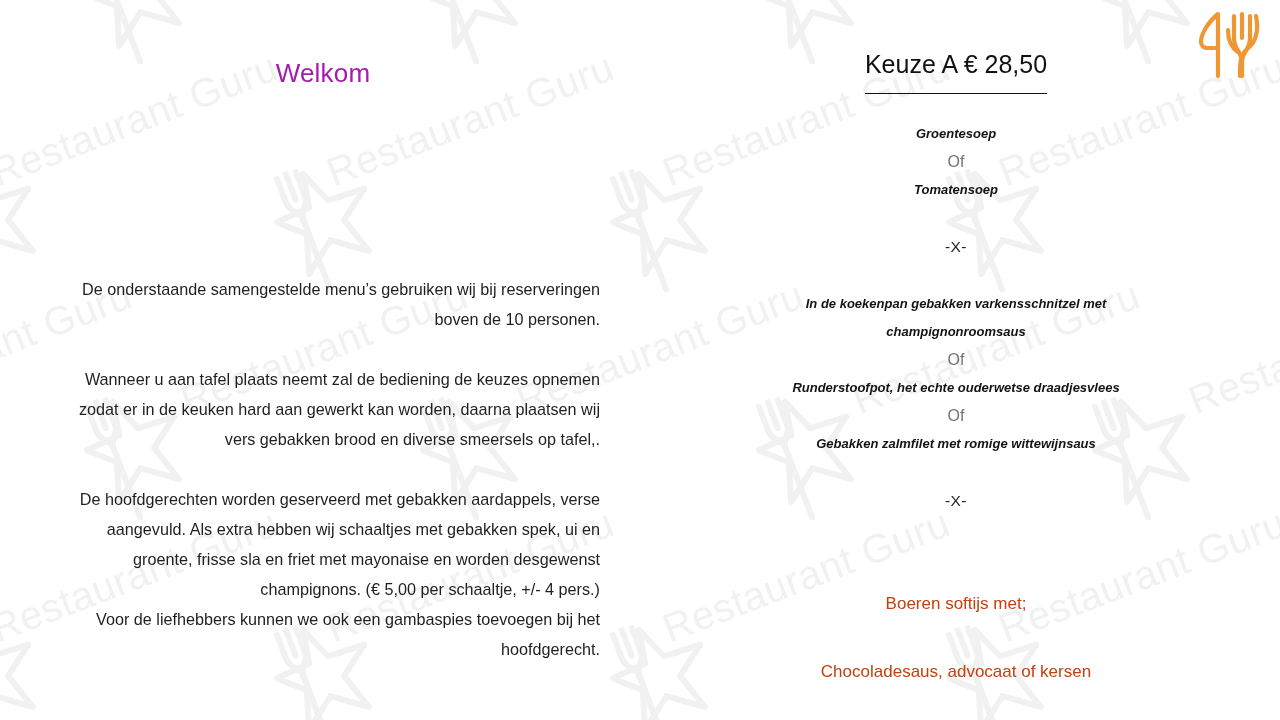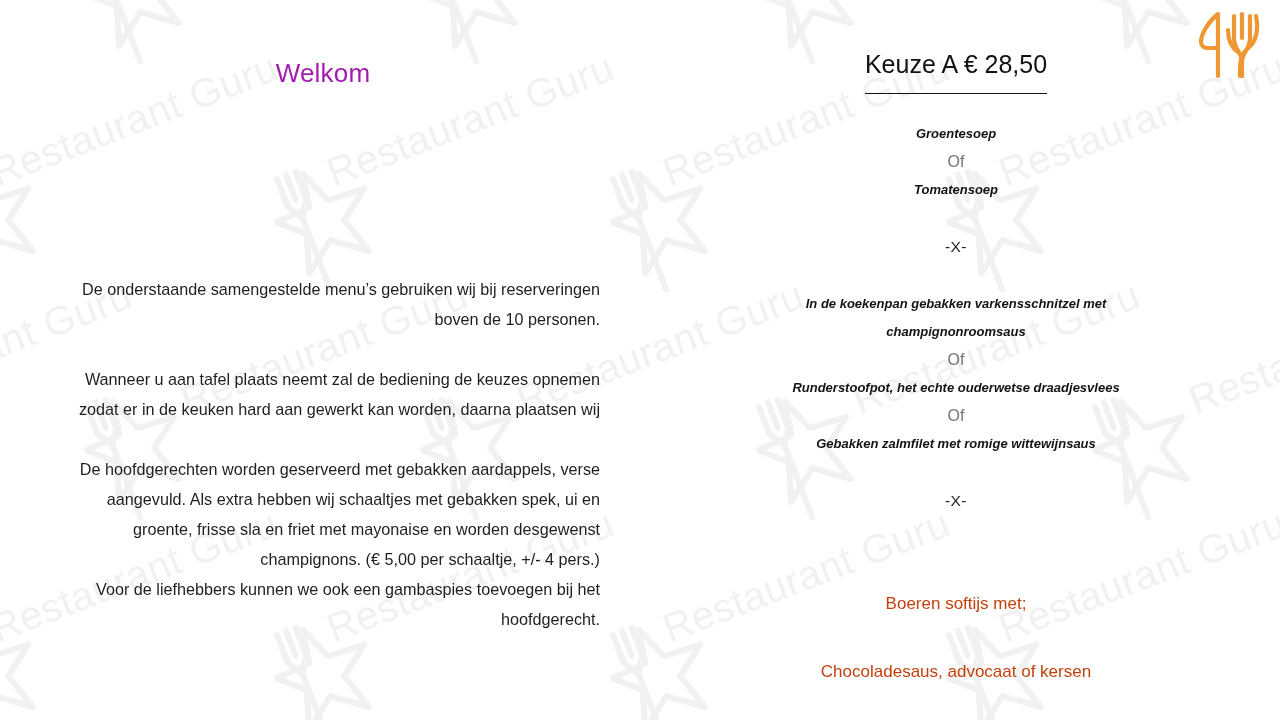--- a/index.html
+++ b/index.html
@@ -436,20 +436,21 @@
     <div id="intro-block">
 
       <p class="para">
         <span class="ln">De onderstaande samengestelde menu’s gebruiken wij bij reserveringen</span>
         <span class="ln">boven de 10 personen.</span>
       </p>
 
       <p class="para">
         <span class="ln">Wanneer u aan tafel plaats neemt zal de bediening de keuzes opnemen</span>
         <span class="ln">zodat er in de keuken hard aan gewerkt kan worden, daarna plaatsen wij</span>
+        <span class="ln">vers gebakken brood en diverse smeersels op tafel,.</span>
       </p>
 
       <p class="para">
         <span class="ln">De hoofdgerechten worden geserveerd met gebakken aardappels, verse</span>
         <span class="ln">aangevuld. Als extra hebben wij schaaltjes met gebakken spek, ui en</span>
         <span class="ln">groente, frisse sla en friet met mayonaise en worden desgewenst</span>
         <span class="ln">champignons. (€ 5,00 per schaaltje, +/- 4 pers.)</span>
         <span class="ln">Voor de liefhebbers kunnen we ook een gambaspies toevoegen bij het</span>
         <span class="ln">hoofdgerecht.</span>
       </p>

